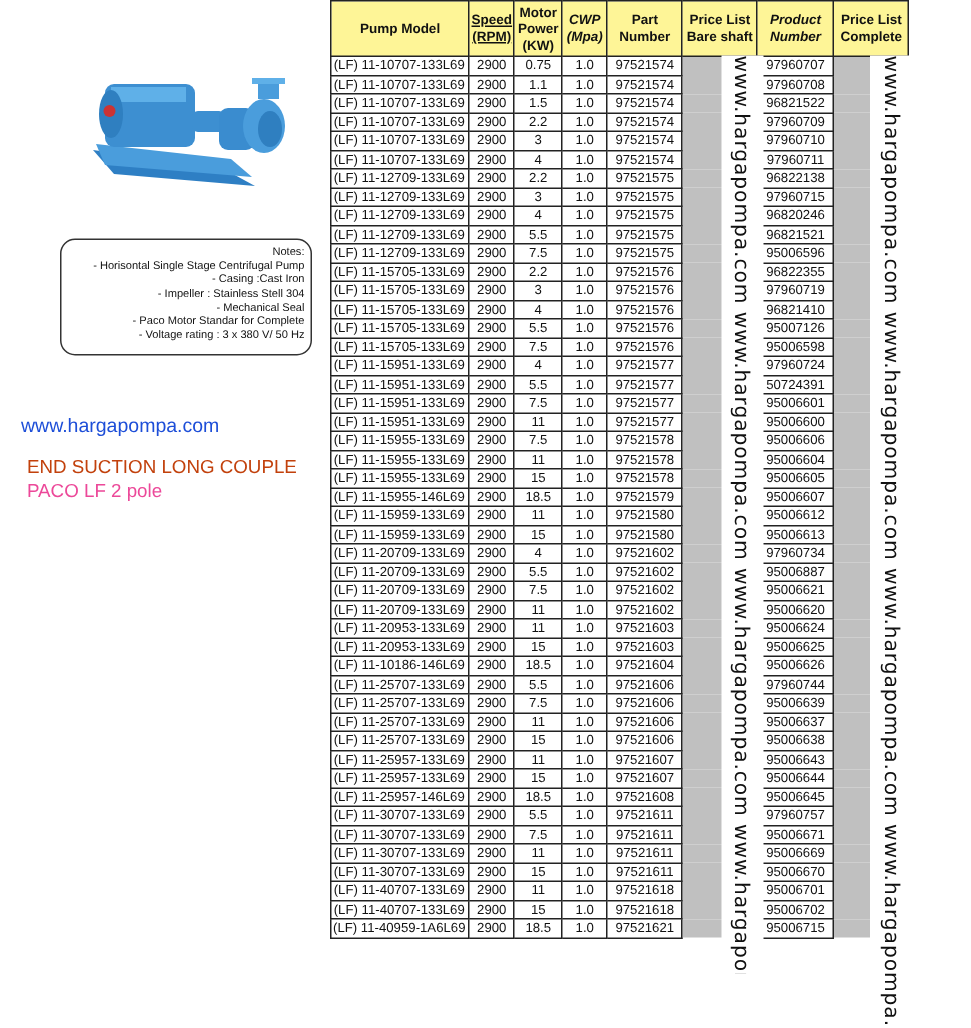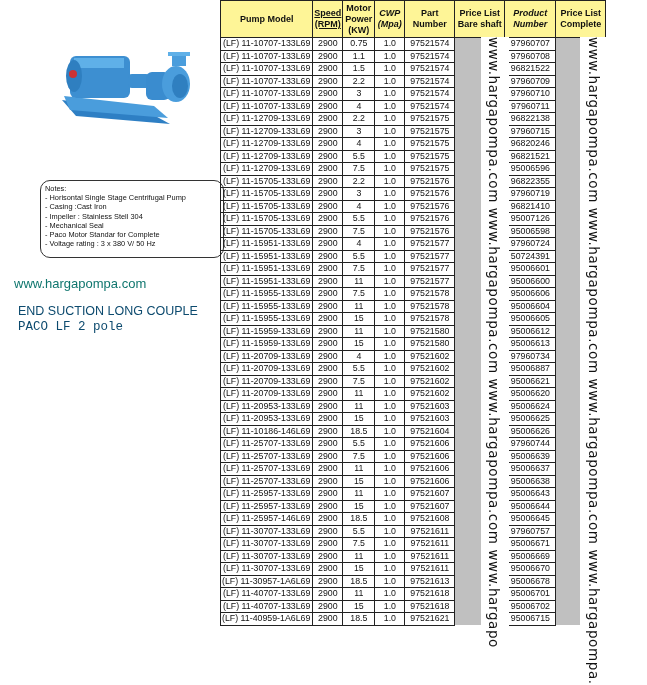--- a/index.html
+++ b/index.html
@@ -1,28 +1,28 @@
 <!DOCTYPE html>
 <html><head>
 <meta charset="utf-8">
 <style>
   html, body { margin:0; padding:0; background:#ffffff; }
   body { width:647px; height:685px; position:relative; overflow:hidden; font-family:"DejaVu Sans", sans-serif; }
   .left { position:absolute; left:0; top:0; width:220px; height:685px; }
   .pump { position:absolute; left:58px; top:44px; width:150px; height:82px; }
-  .notes { position:absolute; left:40px; top:180px; width:184px; height:78px; border:1px solid #333; border-radius:10px; padding:3px 4px; box-sizing:border-box; font-family:"Liberation Sans", sans-serif; font-size:7.4px; line-height:9.2px; color:#111; }
+  .notes { position:absolute; left:40px; top:159px; width:168px; height:78px; border:1px solid #333; border-radius:10px; padding:3px 4px; box-sizing:border-box; font-family:"Liberation Sans", sans-serif; font-size:7.4px; line-height:9.2px; color:#111;text-align:right; }
   .notes div { white-space:nowrap; }
-  .site { position:absolute; left:14px; top:276px; font-family:"Liberation Sans", sans-serif; font-size:13px; color:#0f766e; }
-  .title1 { position:absolute; left:18px; top:304px; font-family:"Liberation Sans", sans-serif; font-size:12.5px; color:#0c4a6e; }
-  .title2 { position:absolute; left:18px; top:320px; font-family:Liberation Mono, monospace; font-size:12.5px; color:#0c4a6e; }
+  .site { position:absolute; left:14px; top:276px; font-family:"Liberation Sans", sans-serif; font-size:13px; color:#1d4ed8; }
+  .title1 { position:absolute; left:18px; top:304px; font-family:"Liberation Sans", sans-serif; font-size:12.5px; color:#c2410c; }
+  .title2 { position:absolute; left:18px; top:320px; font-family:Liberation Sans, sans-serif; font-size:12.5px; color:#ec4899; }
 
   table { position:absolute; left:220px; top:0; border-collapse:collapse; font-family:"Liberation Sans", sans-serif; }
   th { background:#fef597; border:1px solid #222; font-size:9px; font-weight:bold; line-height:11px; height:36px; padding:0; text-align:center; color:#111; }
   td { border:1px solid #222; font-size:8.8px; height:11.5px; line-height:11px; padding:0 2px; text-align:center; color:#111; white-space:nowrap; }
-  td.model { text-align:right; padding-left:1px; }
+  td.model { text-align:center; padding-left:1px; }
   td.grey { background:#c0c0c0; border-top:none; border-bottom:none; padding:0; }
   .c-model { width:79px; } .c-speed { width:29px;text-decoration:underline; } .c-power { width:31px; } .c-cwp { width:29px;font-style:italic; }
   .c-part { width:49px; } .c-bare { width:49px; } .c-prod { width:50px;font-style:italic; } .c-comp { width:49px; }
 
   .wm { position:absolute; background:#ffffff; overflow:hidden; }
   .wm span { position:absolute; left:50%; top:0; transform-origin:0 0; transform:translateX(7px) rotate(90deg); white-space:nowrap; font-family:"DejaVu Sans", sans-serif; font-size:13.5px; letter-spacing:0.6px; color:#111; }
 </style>
 </head>
 <body>
 
@@ -295,20 +295,30 @@
         <td class="model">(LF) 11-15955-133L69</td>
         <td>2900</td>
         <td>15</td>
         <td>1.0</td>
         <td>97521578</td>
         <td class="grey"></td>
         <td>95006605</td>
         <td class="grey"></td>
       </tr>
       <tr>
+        <td class="model">(LF) 11-15955-146L69</td>
+        <td>2900</td>
+        <td>18.5</td>
+        <td>1.0</td>
+        <td>97521579</td>
+        <td class="grey"></td>
+        <td>95006607</td>
+        <td class="grey"></td>
+      </tr>
+      <tr>
         <td class="model">(LF) 11-15959-133L69</td>
         <td>2900</td>
         <td>11</td>
         <td>1.0</td>
         <td>97521580</td>
         <td class="grey"></td>
         <td>95006612</td>
         <td class="grey"></td>
       </tr>
       <tr>
@@ -492,30 +502,20 @@
         <td class="grey"></td>
       </tr>
       <tr>
         <td class="model">(LF) 11-30707-133L69</td>
         <td>2900</td>
         <td>15</td>
         <td>1.0</td>
         <td>97521611</td>
         <td class="grey"></td>
         <td>95006670</td>
-        <td class="grey"></td>
-      </tr>
-      <tr>
-        <td class="model">(LF) 11-30957-1A6L69</td>
-        <td>2900</td>
-        <td>18.5</td>
-        <td>1.0</td>
-        <td>97521613</td>
-        <td class="grey"></td>
-        <td>95006678</td>
         <td class="grey"></td>
       </tr>
       <tr>
         <td class="model">(LF) 11-40707-133L69</td>
         <td>2900</td>
         <td>11</td>
         <td>1.0</td>
         <td>97521618</td>
         <td class="grey"></td>
         <td>95006701</td>

